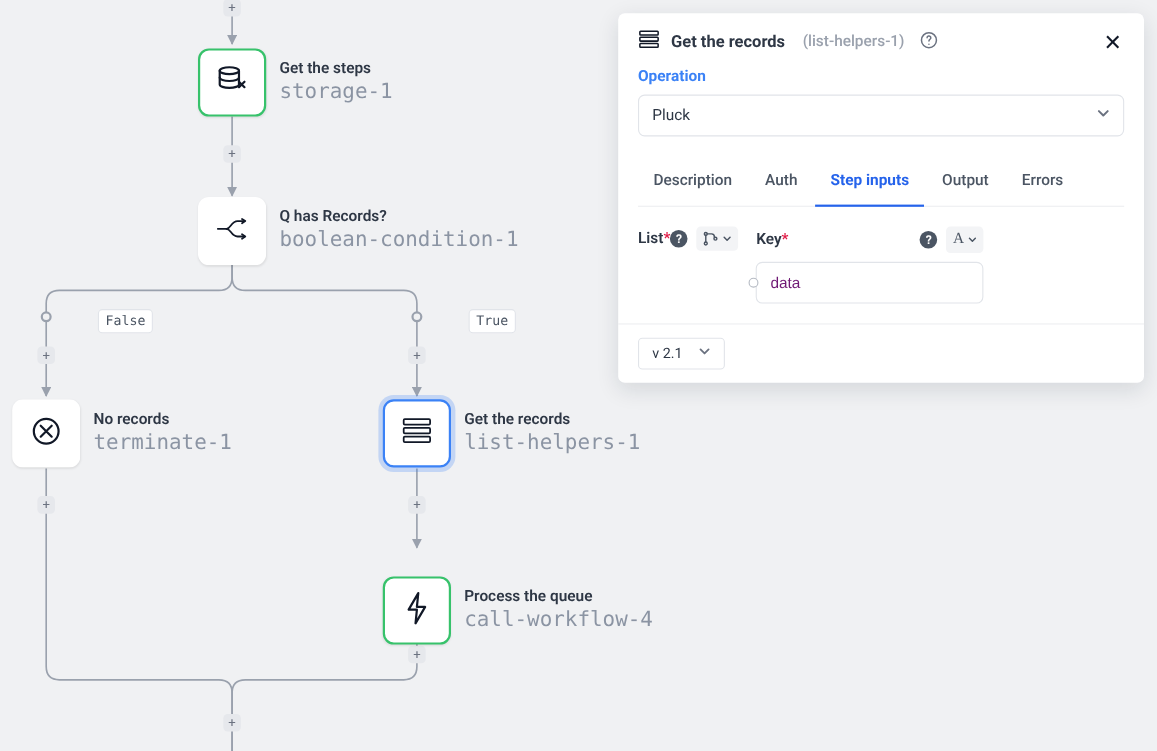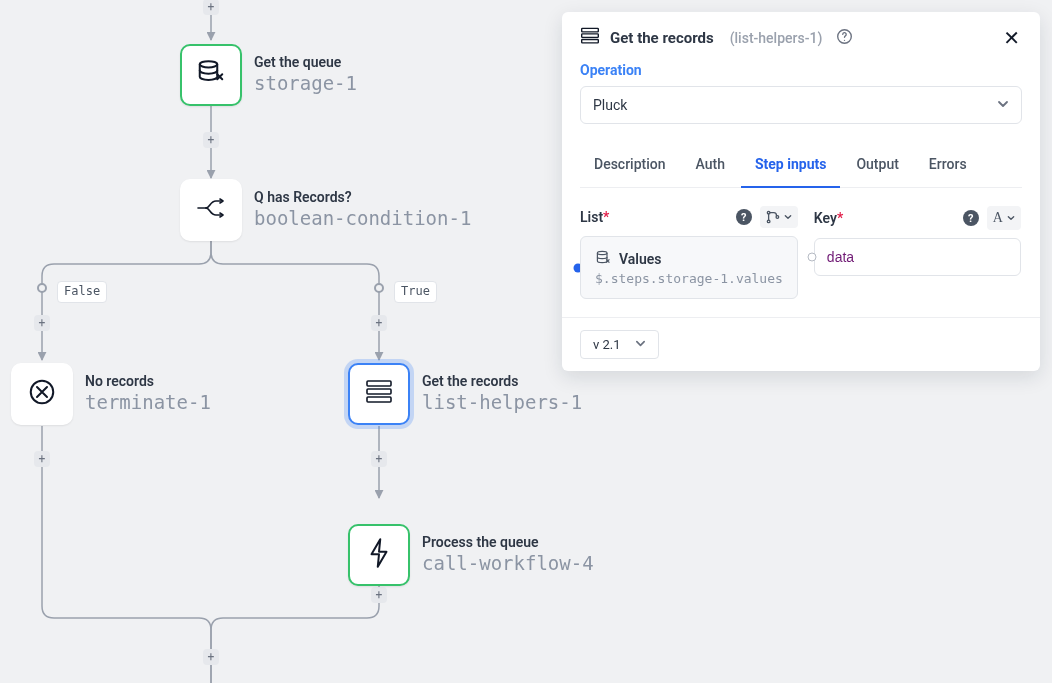--- a/index.html
+++ b/index.html
@@ -55,20 +55,21 @@
   .tag {
     position: absolute;
     background: #fff;
     border: 1px solid #e1e4e9;
     border-radius: 4px;
     font-family: ui-monospace,SFMono-Regular,Menlo,Consolas,monospace;
     font-size: 12px;
     color: #4b5563;
     padding: 2px 6px;
     line-height: 1.3;
+    margin-left: 32px;
   }
   .dot {
     position: absolute;
     width: 10px; height: 10px;
     border: 2px solid #9aa1ad;
     background: #f0f1f3;
     border-radius: 50%;
   }
 
   
@@ -249,21 +250,21 @@
       <svg width="30" height="30" viewBox="0 0 24 24" fill="none" stroke="#111827" stroke-width="1.6" stroke-linecap="round" stroke-linejoin="round">
         <ellipse cx="10" cy="5" rx="7" ry="2.5"></ellipse>
         <path d="M3 5v5c0 1.4 3.1 2.5 7 2.5s7-1.1 7-2.5V5"></path>
         <path d="M3 10v5c0 1.4 3.1 2.5 7 2.5s7-1.1 7-2.5v-5"></path>
         <path d="M17 13l4 4"></path>
           <path d="M21 13l-4 4"></path>
       </svg>
     </span>
   </div>
   <div class="label">
-    <div class="title">Get the queue</div>
+    <div class="title">Get the steps</div>
     <div class="sub">storage-1</div>
   </div>
 </div>
 
 <div class="node" style="left:180px; top:179px;">
   <div class="box">
     <span>
       <svg width="30" height="22" viewBox="0 0 30 22" fill="none" stroke="#111827" stroke-width="1.6" stroke-linecap="round" stroke-linejoin="round">
         <path d="M2 11h8"></path>
           <path d="M10 11c4 0 4-7 10-7h6"></path>
@@ -382,37 +383,20 @@
                 <circle cx="13" cy="8" r="1.5"></circle>
               <path d="M3 4.5v7"></path>
                 <path d="M4.5 3H9q3 0 3 3.5"></path>
             </svg>
             <svg width="8" height="8" viewBox="0 0 12 12" fill="none" stroke="#4b5563" stroke-width="2" stroke-linecap="round" stroke-linejoin="round">
                 <path d="M2 4l4 4 4-4"></path>
               </svg>
           </span>
         </div>
       </div>
-      <div class="list-wrap">
-        <div class="blue-dot"></div>
-        <div class="list-box">
-          <div class="row">
-            <span>
-              <svg width="16" height="16" viewBox="0 0 20 20" fill="none" stroke="#4b5563" stroke-width="1.5">
-                <ellipse cx="9" cy="5" rx="6" ry="2"></ellipse>
-                <path d="M3 5v5c0 1.1 2.7 2 6 2s6-.9 6-2V5"></path>
-                <path d="M3 10v5c0 1.1 2.7 2 6 2s6-.9 6-2v-5"></path>
-                <path d="M14 13l4 4M18 13l-4 4"></path>
-              </svg>
-            </span>
-            <span class="v-title">Values</span>
-          </div>
-          <div class="v-path">$.steps.storage-1.values</div>
-        </div>
-      </div>
     </div>
 
     <div>
       <div class="field-header">
         <div class="field-label">
           <span>Key</span><span class="req">*</span>
         </div>
         <div class="field-tools">
           <span class="help-icon">?</span>
           <span class="pill" style="font-family:serif;font-size:14px;">

